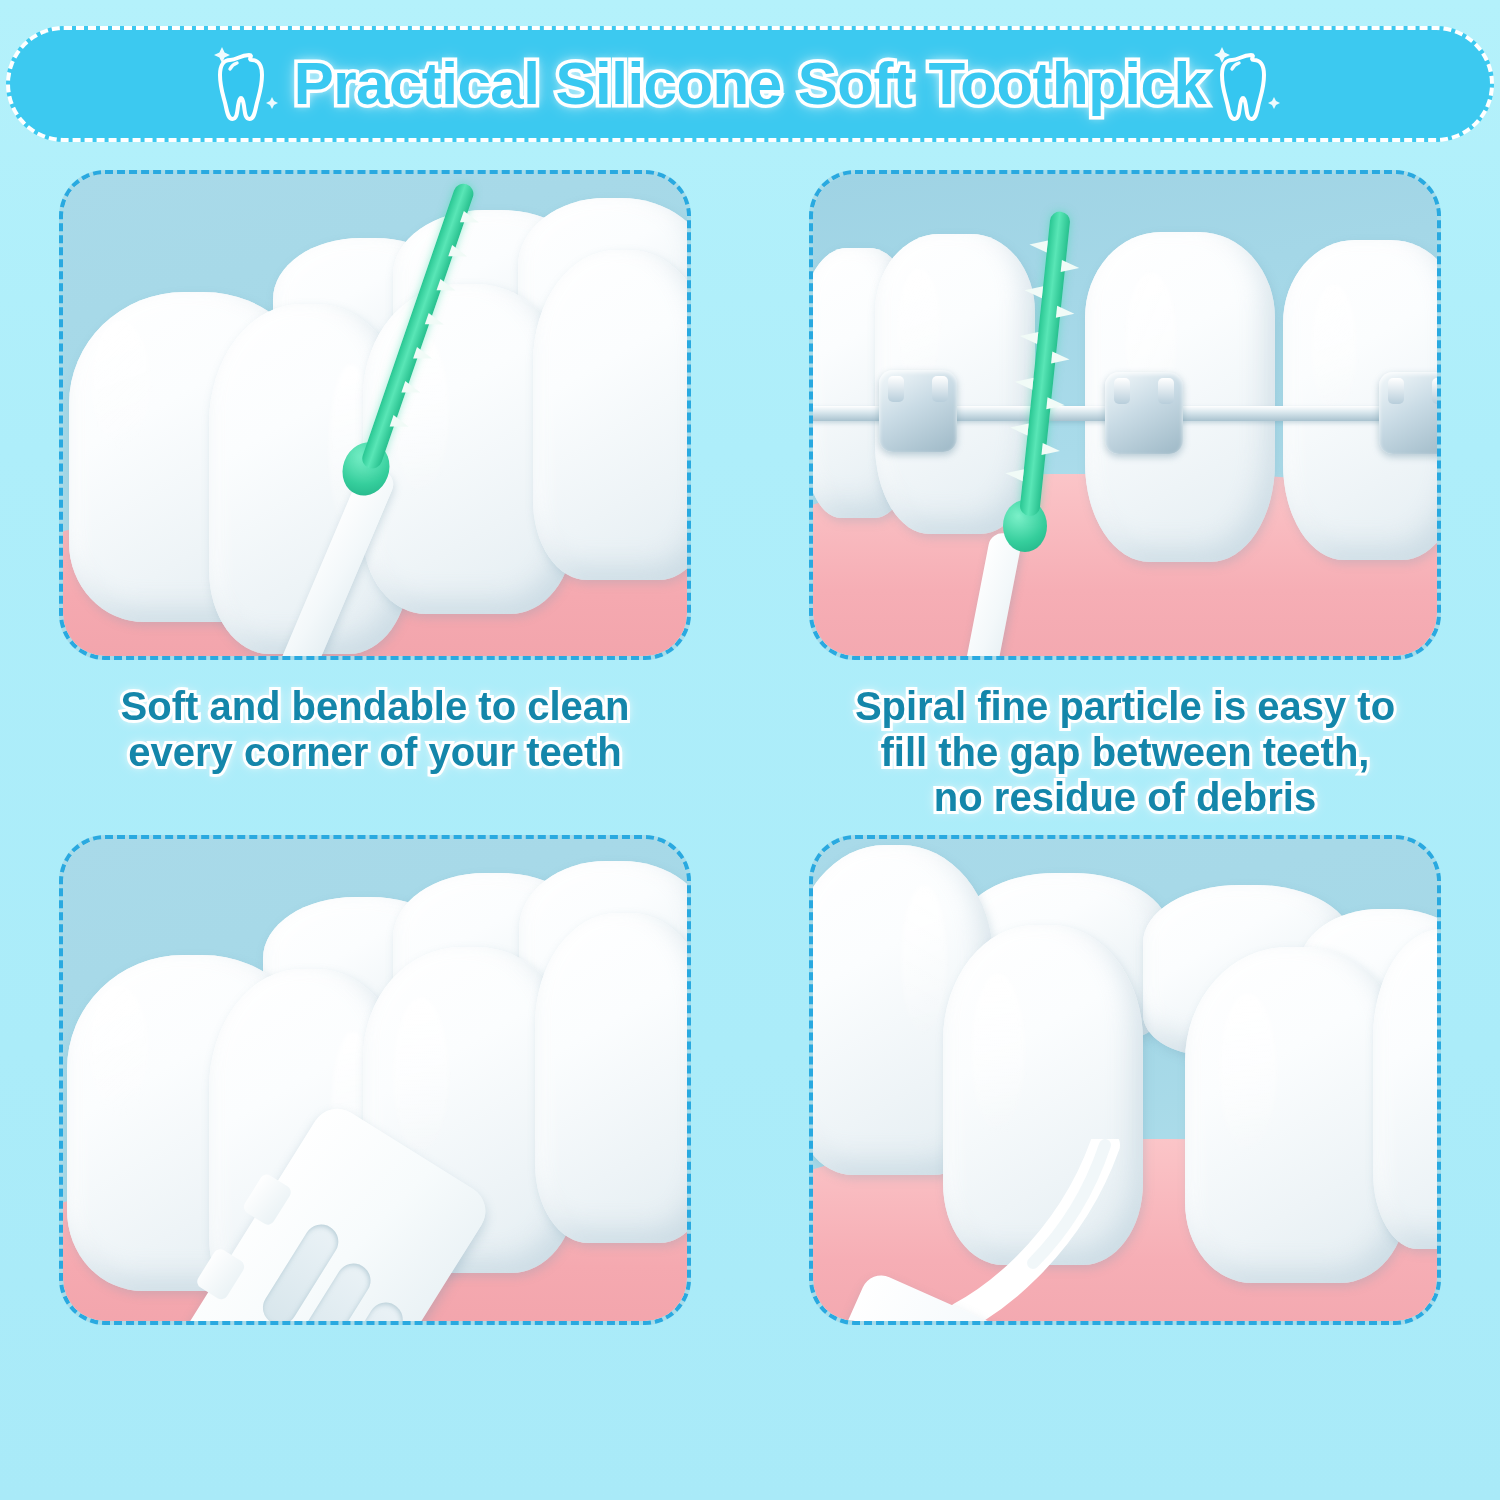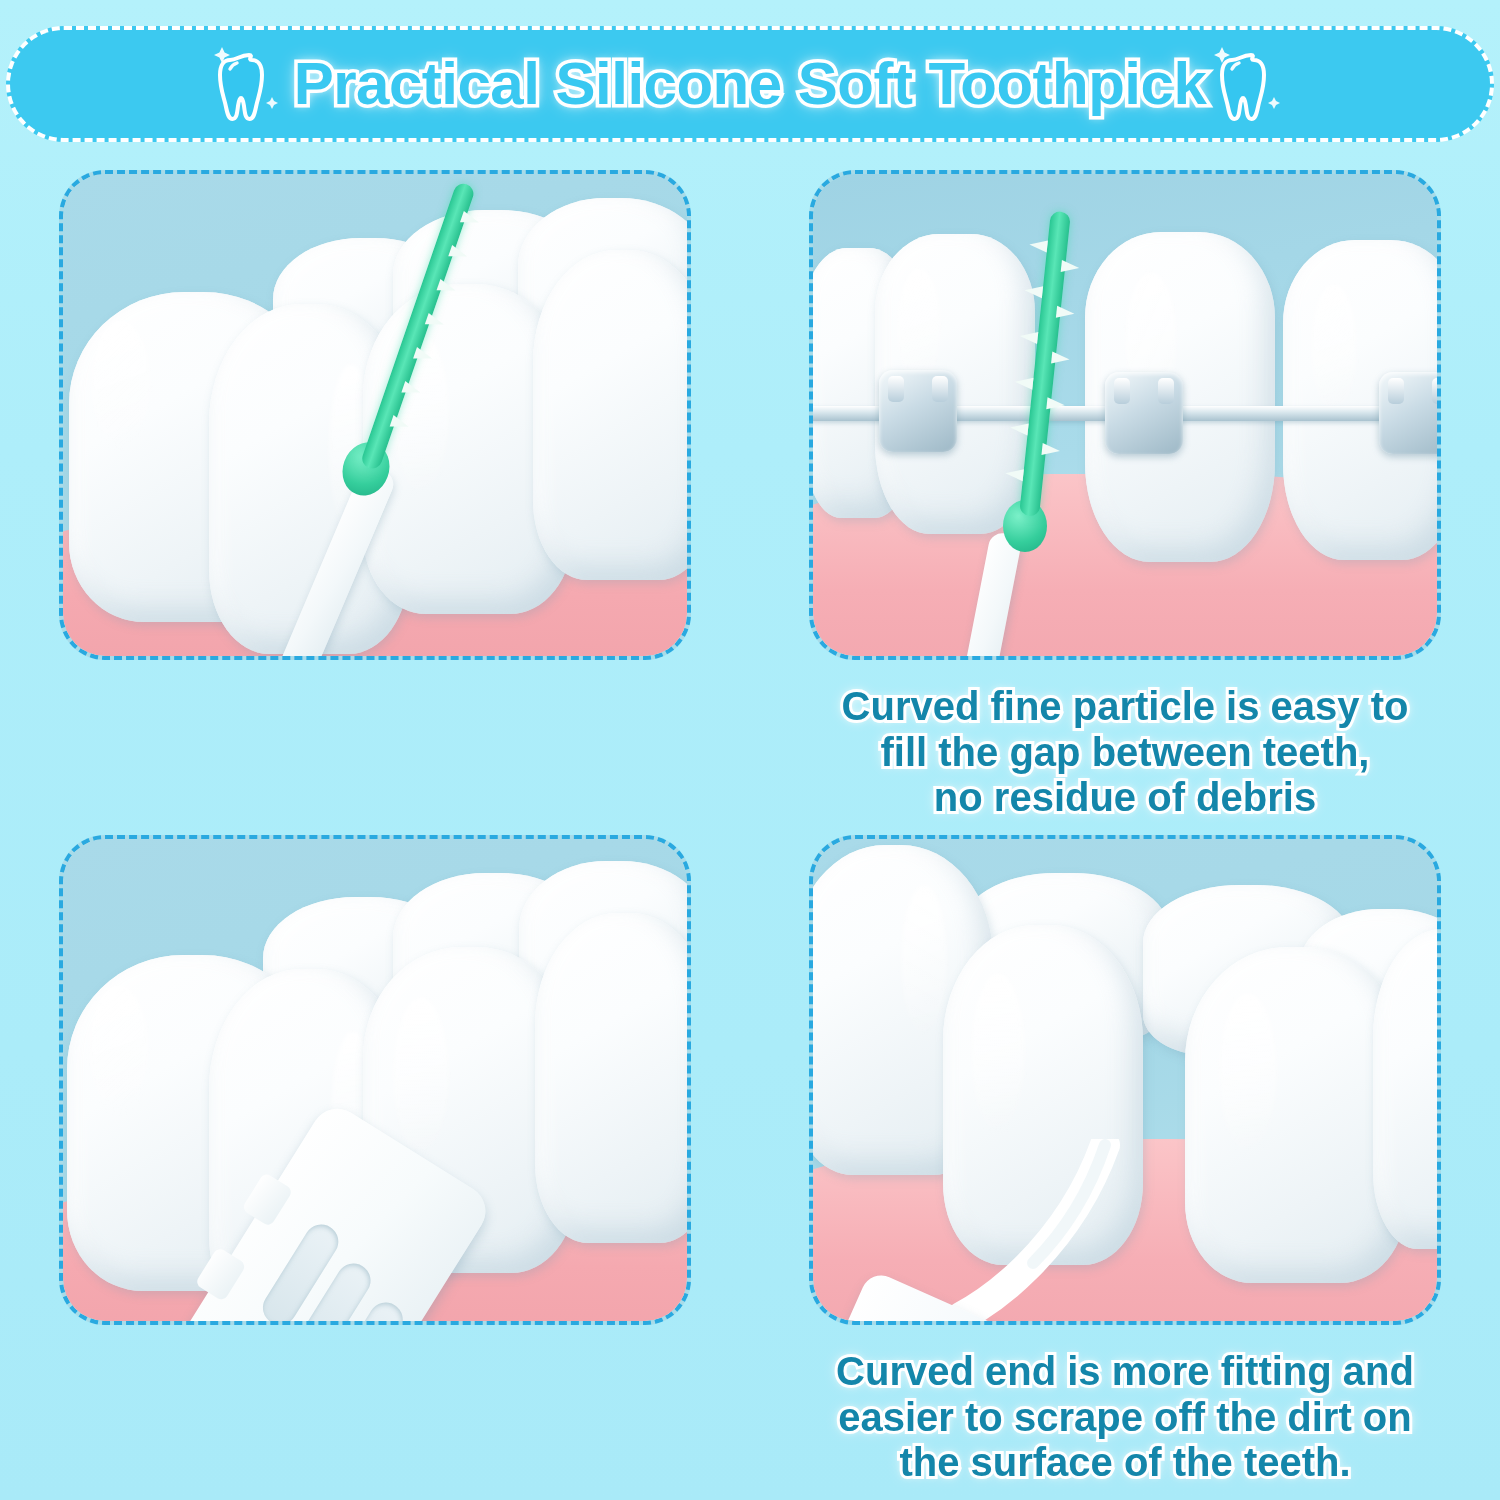--- a/index.html
+++ b/index.html
@@ -269,20 +269,22 @@
             <div class="spine" style="left:16px;top:26px;border-width:6px 0 6px 18px;border-color:transparent transparent transparent #f1fbf7;"></div>
             <div class="spine" style="left:16px;top:62px;border-width:6px 0 6px 18px;border-color:transparent transparent transparent #f1fbf7;"></div>
             <div class="spine" style="left:16px;top:98px;border-width:6px 0 6px 18px;border-color:transparent transparent transparent #f1fbf7;"></div>
             <div class="spine" style="left:16px;top:134px;border-width:6px 0 6px 18px;border-color:transparent transparent transparent #f1fbf7;"></div>
             <div class="spine" style="left:16px;top:170px;border-width:6px 0 6px 18px;border-color:transparent transparent transparent #f1fbf7;"></div>
             <div class="spine" style="left:16px;top:206px;border-width:6px 0 6px 18px;border-color:transparent transparent transparent #f1fbf7;"></div>
             <div class="spine" style="left:16px;top:242px;border-width:6px 0 6px 18px;border-color:transparent transparent transparent #f1fbf7;"></div>
           </div>
         </div>
       </div>
+      <div class="caption">Soft and bendable to clean
+every corner of your teeth</div>
     </div>
 
     <div class="cell">
       <div class="panel">
         <div class="panel-inner">
           <div class="scene-bg cool"></div>
 
           <div class="gum soft" style="top:300px;height:260px;border-radius:40% 40% 0 0 / 70px 70px 0 0;"></div>
 
           <div class="tooth incisor" style="left:-10px;top:74px;width:110px;height:270px;"></div>
@@ -319,21 +321,21 @@
             <div class="spine" style="left:-18px;top:122px;border-width:6px 18px 6px 0;border-color:transparent #f1fbf7 transparent transparent;"></div>
             <div class="spine" style="left:16px;top:140px;border-width:6px 0 6px 18px;border-color:transparent transparent transparent #f1fbf7;"></div>
             <div class="spine" style="left:-18px;top:168px;border-width:6px 18px 6px 0;border-color:transparent #f1fbf7 transparent transparent;"></div>
             <div class="spine" style="left:16px;top:186px;border-width:6px 0 6px 18px;border-color:transparent transparent transparent #f1fbf7;"></div>
             <div class="spine" style="left:-18px;top:214px;border-width:6px 18px 6px 0;border-color:transparent #f1fbf7 transparent transparent;"></div>
             <div class="spine" style="left:16px;top:232px;border-width:6px 0 6px 18px;border-color:transparent transparent transparent #f1fbf7;"></div>
             <div class="spine" style="left:-18px;top:260px;border-width:6px 18px 6px 0;border-color:transparent #f1fbf7 transparent transparent;"></div>
           </div>
         </div>
       </div>
-      <div class="caption">Curved fine particle is easy to
+      <div class="caption">Spiral fine particle is easy to
 fill the gap between teeth,
 no residue of debris</div>
     </div>
 
     <div class="cell">
       <div class="panel">
         <div class="panel-inner">
           <div class="scene-bg"></div>
 
           <div class="gum" style="top:336px;height:230px;border-radius:46% 40% 0 0 / 58px 52px 0 0;"></div>
@@ -406,19 +408,16 @@
             <path d="M196 6 C180 54 154 94 124 124" stroke="#eef5f8" stroke-width="12" fill="none" stroke-linecap="round" opacity=".8"></path>
           </svg>
 
           <div style="position:absolute;left:58px;top:430px;width:196px;height:150px;
                       transform:rotate(24deg);transform-origin:top left;
                       background:linear-gradient(100deg,#ffffff 0%,#f6fafc 50%,#e6eff3 100%);
                       border-radius:20px;box-shadow:3px 5px 12px rgba(110,150,170,.3);"></div>
 
         </div>
       </div>
-      <div class="caption">Curved end is more fitting and
-easier to scrape off the dirt on
-the surface of the teeth.</div>
     </div>
 
   </div>
 </div>
 
 </body></html>

